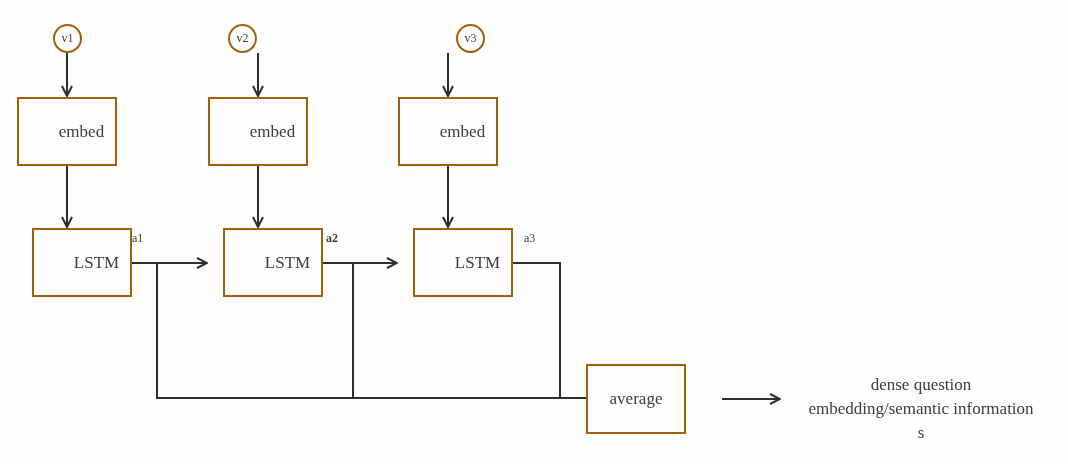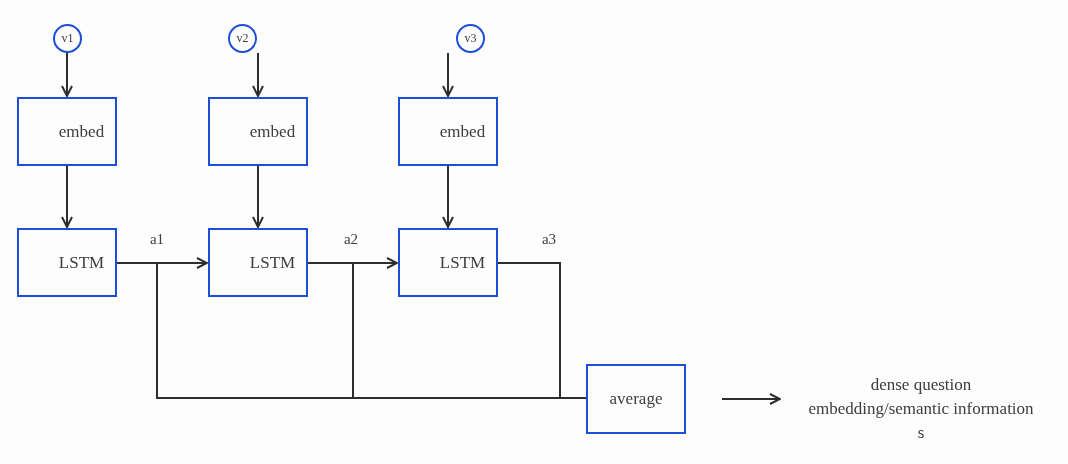--- a/index.html
+++ b/index.html
@@ -10,42 +10,41 @@
     background: #fdfdfd;
     font-family: "Liberation Serif", "DejaVu Serif", serif;
     color: #3d3d3d;
     overflow: hidden;
   }
   svg.wires { position: absolute; left: 0; top: 0; width: 1068px; height: 464px; }
   .wire { stroke: #2e2e2e; stroke-width: 2; fill: none; }
   .node {
     position: absolute;
     box-sizing: border-box;
-    border: 2px solid #1d4ed8;
+    border: 2px solid #a16207;
     background: #fdfdfd;
     display: flex;
     align-items: center;
     justify-content: center;
     font-size: 17px;
   }
   .rect-node { width: 100px; height: 69px; padding-left: 29px; }
   .embed-row { top: 97px; }
-  .lstm-row  { top: 228px; }
+  .lstm-row  { top: 228px; margin-left: 15px; }
   .circle-node {
     width: 29px; height: 29px;
     border-radius: 50%;
     font-size: 12px;
     top: 24px;
   }
   .avg-node { left: 586px; top: 364px; width: 100px; height: 70px; }
   .edge-label {
     position: absolute;
     width: 50px;
-    text-align: center;
-    font-size: 15px;
+    font-size: 12px;
     top: 231px;
   }
   .output-text {
     position: absolute;
     left: 770px;
     top: 373px;
     width: 302px;
     text-align: center;
     font-size: 17px;
     line-height: 24px;
@@ -108,21 +107,21 @@
     <span>LSTM</span>
   </div>
   <div class="node rect-node lstm-row" style="left:208px;">
     <span>LSTM</span>
   </div>
   <div class="node rect-node lstm-row" style="left:398px;">
     <span>LSTM</span>
   </div>
 
   <div class="edge-label" style="left:132px;">a1</div>
-  <div class="edge-label" style="left:326px;">a2</div>
+  <div class="edge-label" style="left:326px;font-weight:bold;">a2</div>
   <div class="edge-label" style="left:524px;font-family:Liberation Serif, serif;">a3</div>
 
   <div class="node avg-node">
     <span>average</span>
   </div>
 
   <div class="output-text">
     <div>dense question</div>
     <div>embedding/semantic information</div>
     <div>s</div>

